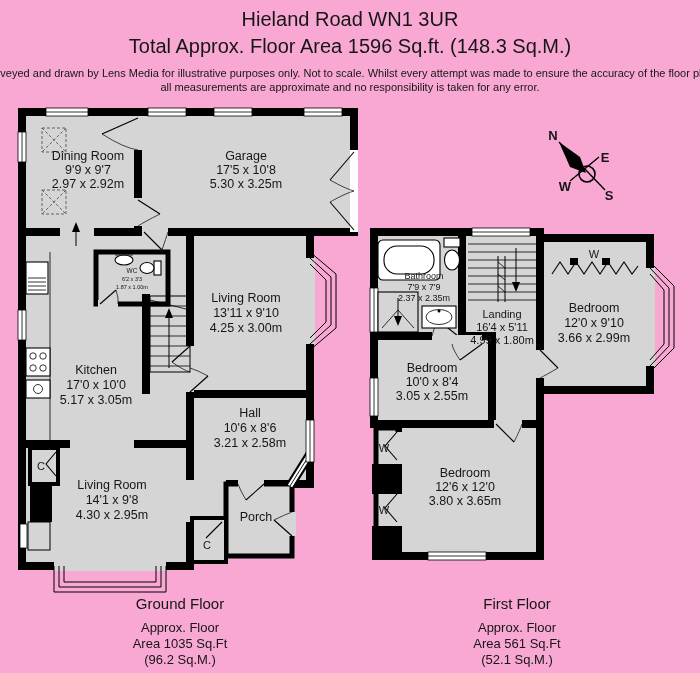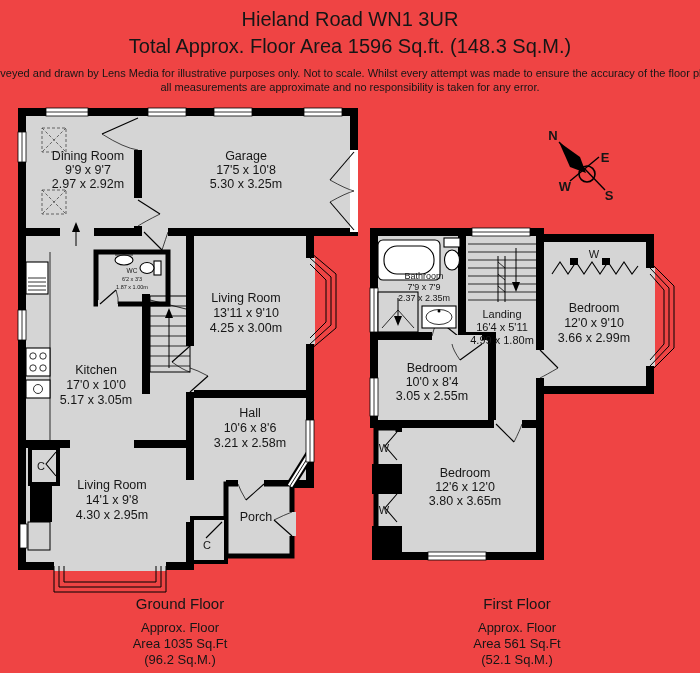--- a/index.html
+++ b/index.html
@@ -1,16 +1,16 @@
 <!DOCTYPE html>
 <html><head>
 <meta charset="utf-8">
 <style>
   html,body{margin:0;padding:0;background:#c6c6c6;}
-  .page{width:700px;height:673px;background:#ef4444;position:relative;font-family:"Liberation Sans",sans-serif;}
+  .page{width:700px;height:673px;background:#f9a8d4;position:relative;font-family:"Liberation Sans",sans-serif;}
   svg{display:block;}
   .room{fill:#d5d5d5;stroke:#000;stroke-width:8;stroke-linejoin:miter;}
   .room5{fill:#d5d5d5;stroke:#000;stroke-width:5;}
   .room4{fill:#d5d5d5;stroke:#000;stroke-width:4;}
   .wall{fill:#000;stroke:none;}
   .erase{fill:#d5d5d5;stroke:none;}
   .gapw{fill:#fff;stroke:none;}
   .win{fill:#fff;stroke:#000;stroke-width:0.8;}
   .thin{fill:none;stroke:#000;stroke-width:1;}
   .thin8{fill:none;stroke:#000;stroke-width:0.8;}

